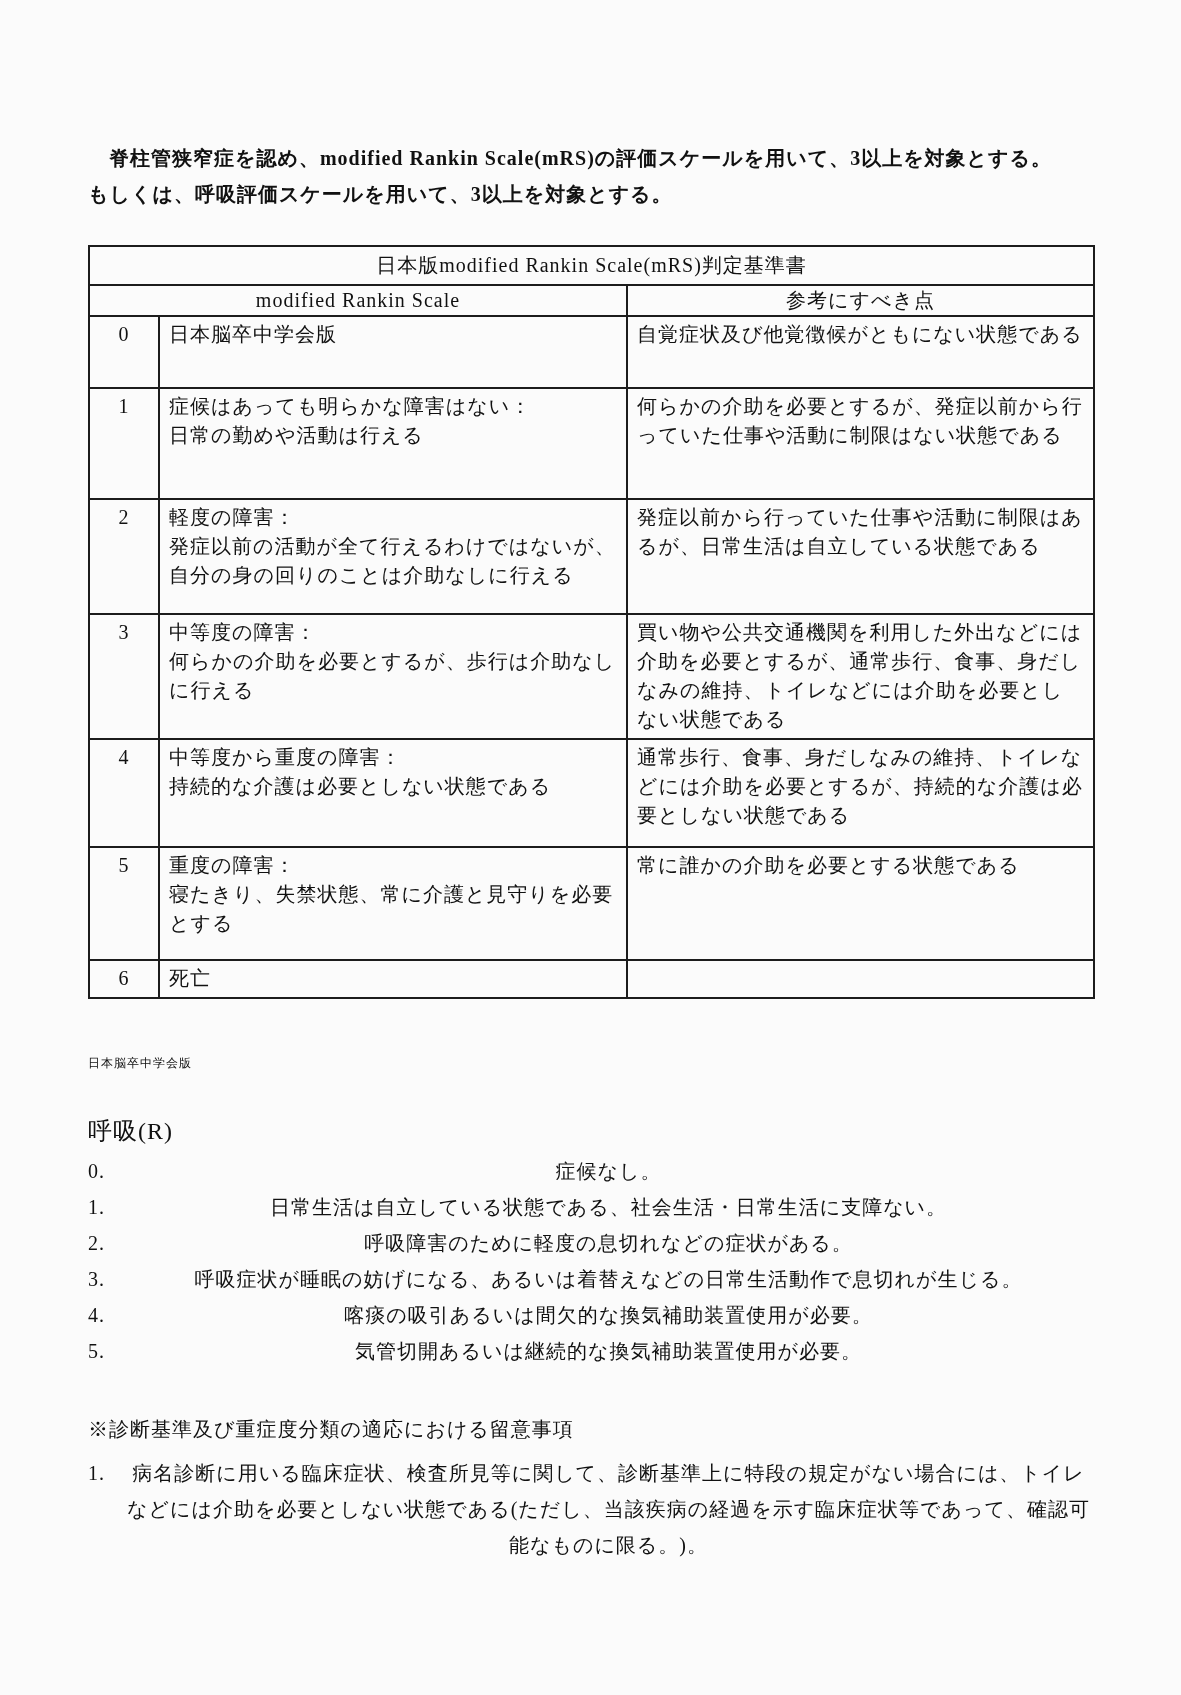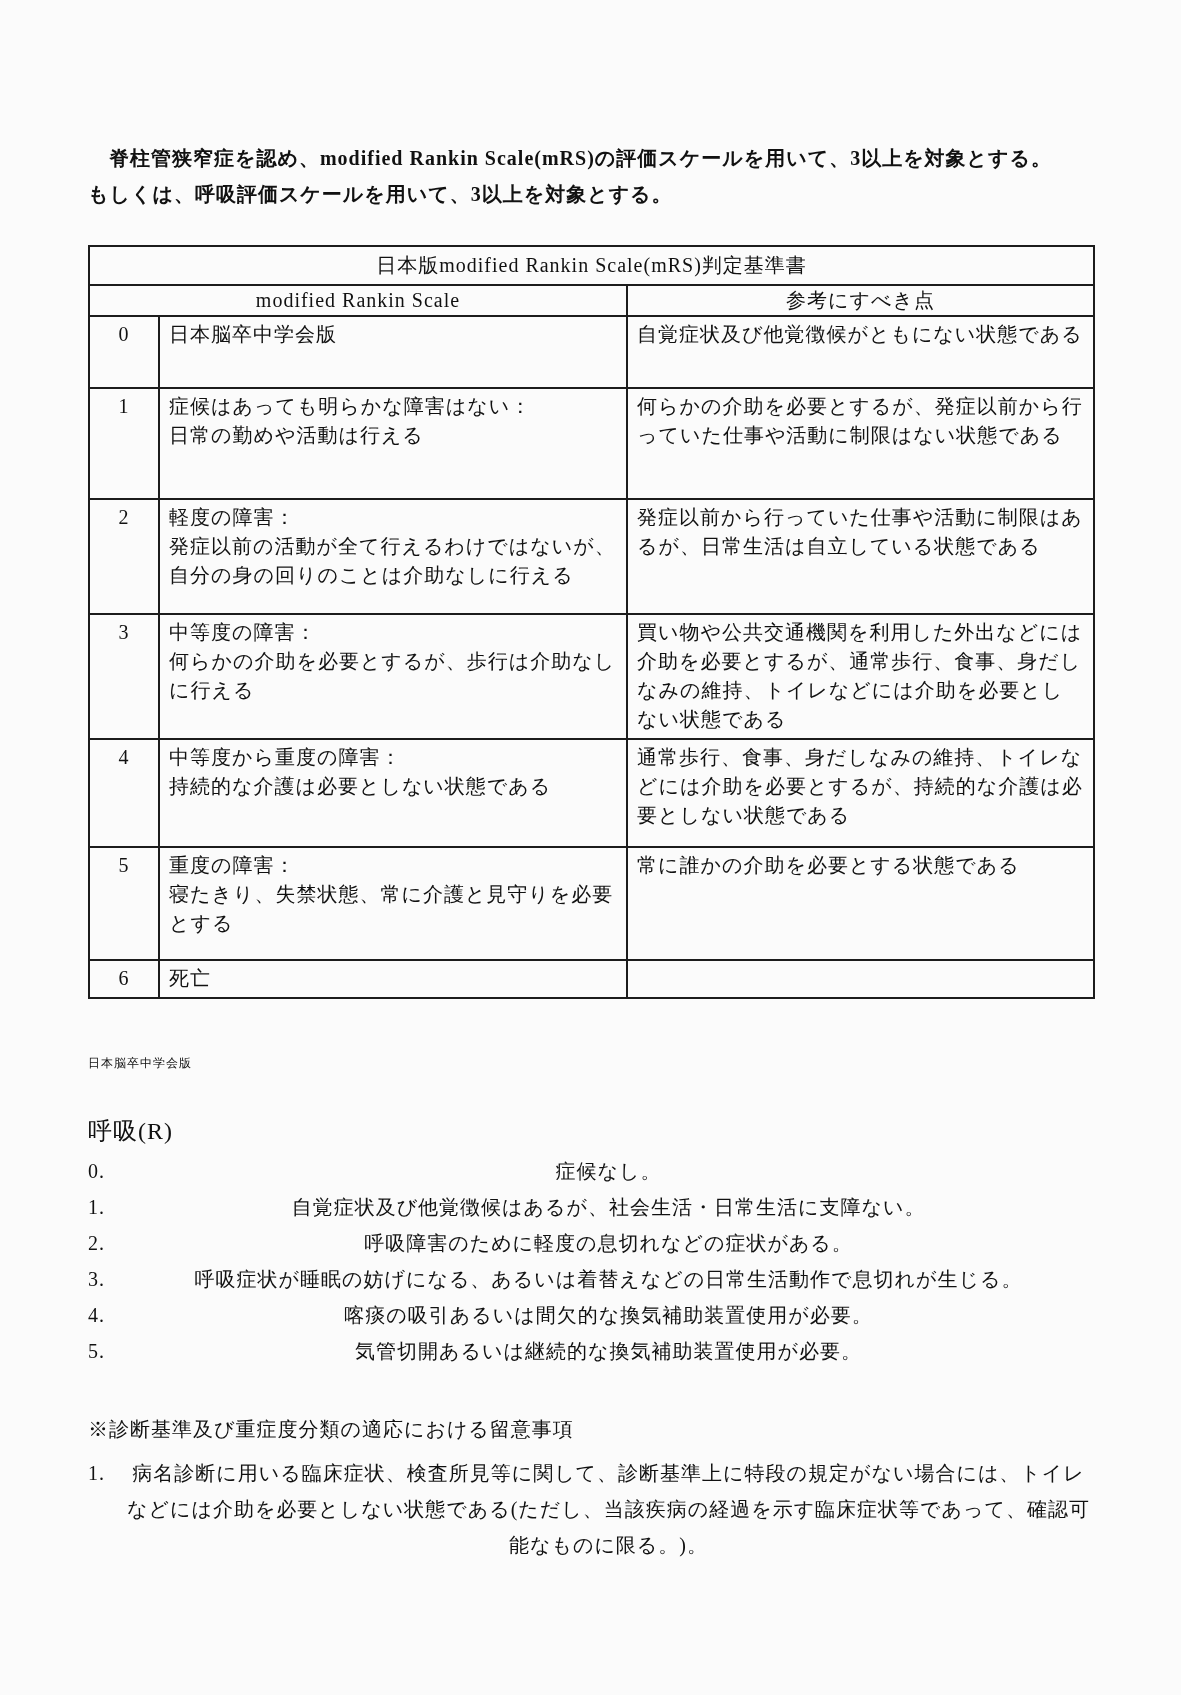--- a/index.html
+++ b/index.html
@@ -148,21 +148,21 @@
 
   <p class="resp-heading">呼吸(R)</p>
 
   <div class="num-list">
     <div class="num-item">
       <span class="num">0.</span>
       <span class="txt">症候なし。</span>
     </div>
     <div class="num-item">
       <span class="num">1.</span>
-      <span class="txt">自覚症状及び他覚徴候はあるが、社会生活・日常生活に支障ない。</span>
+      <span class="txt">日常生活は自立している状態である、社会生活・日常生活に支障ない。</span>
     </div>
     <div class="num-item">
       <span class="num">2.</span>
       <span class="txt">呼吸障害のために軽度の息切れなどの症状がある。</span>
     </div>
     <div class="num-item">
       <span class="num">3.</span>
       <span class="txt">呼吸症状が睡眠の妨げになる、あるいは着替えなどの日常生活動作で息切れが生じる。</span>
     </div>
     <div class="num-item">

